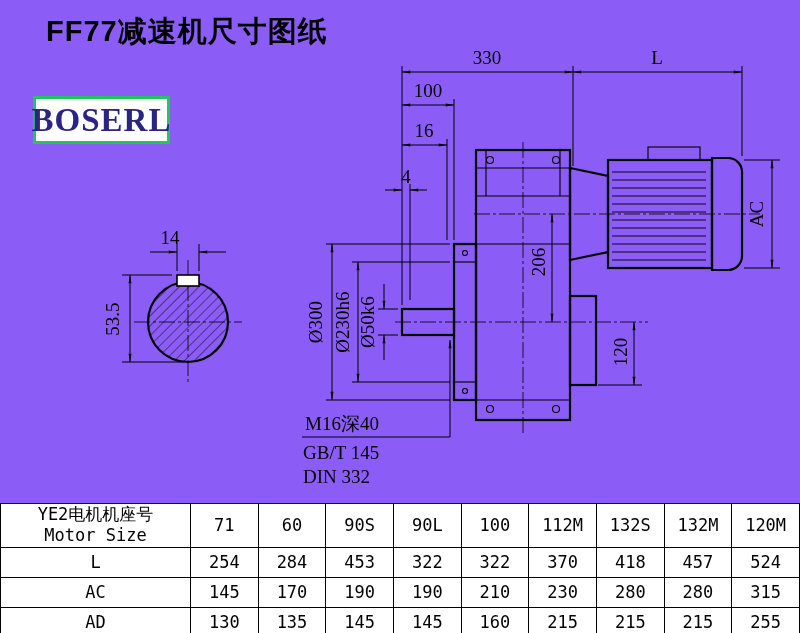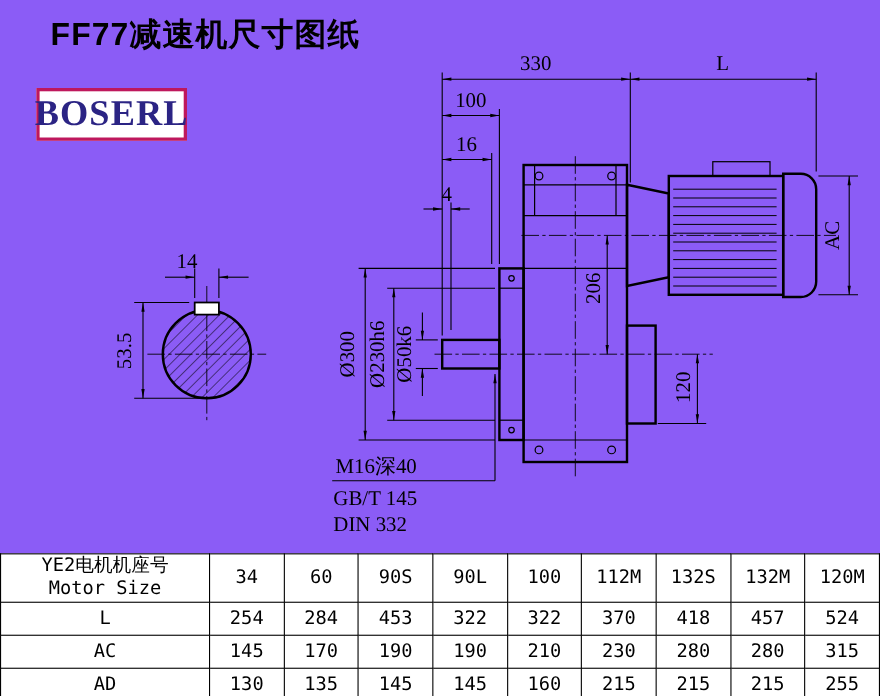--- a/index.html
+++ b/index.html
@@ -1,22 +1,22 @@
 <!DOCTYPE html>
 <html><head>
 <meta charset="utf-8">
 <style>
   * { margin:0; padding:0; box-sizing:border-box; }
   html,body { background:#ffffff; }
   .page { position:relative; width:800px; height:633px; background:#8b5cf6; overflow:hidden;
           font-family:"Liberation Sans", sans-serif;padding-left:12px; }
   .title { position:absolute; left:46px; top:12px; font-size:29px; font-weight:bold; color:#000;
            letter-spacing:1px; font-family:"Liberation Sans", sans-serif; white-space:nowrap; }
-  .logo { position:absolute; left:33px; top:80px; width:137px; height:48px;
-          border:3px solid #be185d; display:flex; align-items:center; justify-content:center; background:#fff; }
+  .logo { position:absolute; left:33px; top:96px; width:137px; height:48px;
+          border:3px solid #22c55e; display:flex; align-items:center; justify-content:center; background:#fff; }
   .logo span { font-family:"Liberation Serif", serif; font-size:33px; font-weight:bold;
                color:#2b2484; letter-spacing:1px; line-height:1; }
   svg.drawing { position:absolute; left:0; top:0; }
   svg text { font-family:"Liberation Serif", serif; font-size:19px; fill:#000; }
   .thick { fill:none; stroke:#000; stroke-width:2.2; }
   .thin  { fill:none; stroke:#000; stroke-width:1.1; }
   .dim   { fill:none; stroke:#000; stroke-width:1; }
   .cl    { fill:none; stroke:#000; stroke-width:0.8; stroke-dasharray:16 3 3 3; }
   .fin   { stroke:#000; stroke-width:0.9; }
   .hatched { fill:url(#hatch); stroke:#000; stroke-width:2.2; }
@@ -207,21 +207,21 @@
         <col>
         <col>
         <col>
     </colgroup>
     <tbody>
       <tr class="hdr">
         <th class="hcell">
           <div>YE2电机机座号</div>
           <div>Motor Size</div>
         </th>
-        <td>34</td>
+        <td>71</td>
         <td>60</td>
         <td>90S</td>
         <td>90L</td>
         <td>100</td>
         <td>112M</td>
         <td>132S</td>
         <td>132M</td>
         <td>120M</td>
       </tr>
       <tr class="r">

